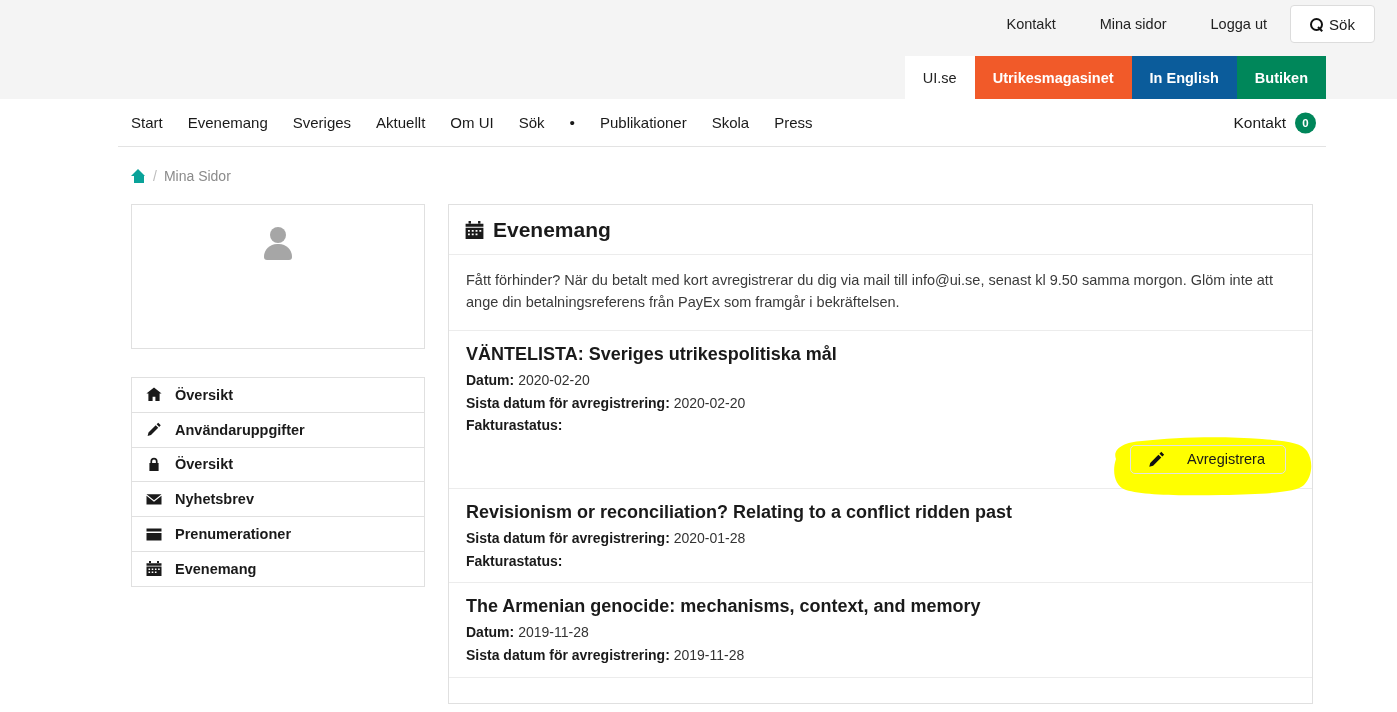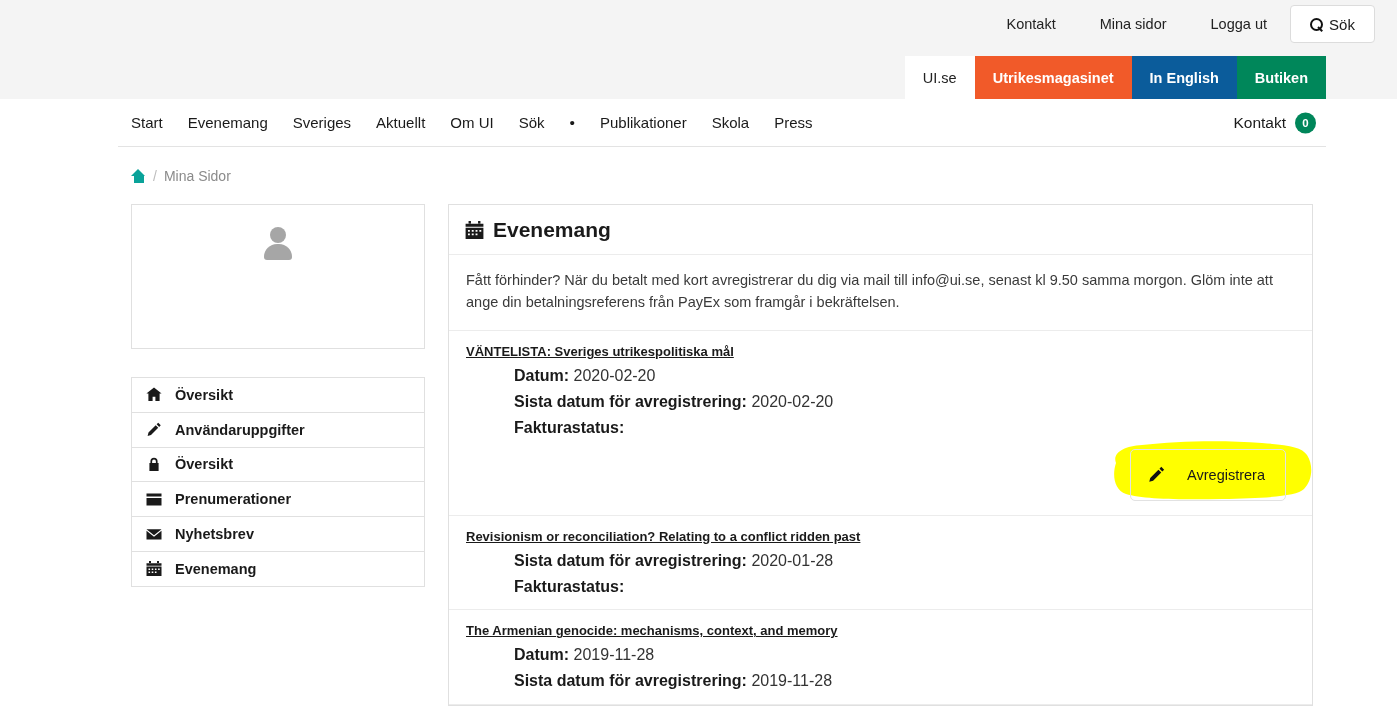--- a/index.html
+++ b/index.html
@@ -161,30 +161,30 @@
   }
   .notice {
     padding: 14px 17px 16px 17px; font-size: 14.5px; color: #3a3a3a;
     line-height: 1.55; border-bottom: 1px solid #ececec;
   }
   .event-row {
     padding: 13px 17px 10px 17px;
     border-bottom: 1px solid #ececec;
     position: relative;
   }
-  .event-title { font-size: 13px; font-weight: bold; color: #1a1a1a; margin-bottom: 4px; text-decoration: underline; }
-  .event-line { font-size: 16px; color: #1a1a1a; line-height: 1.62; margin-left: 48px; }
+  .event-title { font-size: 18px; font-weight: bold; color: #1a1a1a; margin-bottom: 4px; }
+  .event-line { font-size: 14px; color: #1a1a1a; line-height: 1.62; }
   .event-line b { font-weight: bold; }
   .event-line .val { font-weight: normal; color: #333333; }
   .row-actions { display: flex; justify-content: flex-end; padding: 8px 9px 4px 0; }
   .unreg-btn {
     position: relative;
     display: flex; align-items: center;
     border: 1px solid #e2e2e2; border-radius: 5px;
-    height: 52px; background: transparent; cursor: pointer;
+    height: 29px; background: transparent; cursor: pointer;
   }
   .unreg-ico { width: 50px; display: flex; align-items: center; justify-content: center; }
   .unreg-label { font-size: 14.5px; color: #1a1a1a; padding: 0 20px 0 6px; }
 
   
   .highlight-wrap { position: relative; }
   .hl-svg { position: absolute; left: -28px; top: -14px; pointer-events: none; }
 </style>
 </head>
 <body>
@@ -278,34 +278,34 @@
             <span class="side-ico">
               <svg width="16" height="15" viewBox="0 0 16 16" fill="currentColor">
                   <path d="M4.2 6.5V4.6a3.8 3.8 0 017.6 0v1.9h1.1V15H3.1V6.5zm1.8 0h4V4.6a2 2 0 10-4 0z"></path>
                 </svg>
             </span>
             <span>Översikt</span>
           </div>
 
           <div class="side-item">
             <span class="side-ico">
+              <svg width="16" height="15" viewBox="0 0 16 12" fill="currentColor">
+                  <path d="M0.5 0.8h15L8 6.8zM0.5 2.3L8 8.3l7.5-6V11h-15z"></path>
+                </svg>
+            </span>
+            <span>Nyhetsbrev</span>
+          </div>
+
+          <div class="side-item">
+            <span class="side-ico">
               <svg width="16" height="15" viewBox="0 0 16 14" fill="currentColor">
                   <path d="M0.5 1h15v3h-15zM0.5 5.5h15V13h-15zm1.5 5h4v1.5h-4z"></path>
                 </svg>
             </span>
             <span>Prenumerationer</span>
-          </div>
-
-          <div class="side-item">
-            <span class="side-ico">
-              <svg width="16" height="15" viewBox="0 0 16 12" fill="currentColor">
-                  <path d="M0.5 0.8h15L8 6.8zM0.5 2.3L8 8.3l7.5-6V11h-15z"></path>
-                </svg>
-            </span>
-            <span>Nyhetsbrev</span>
           </div>
 
           <div class="side-item">
             <span class="side-ico">
               <svg width="16" height="15" viewBox="0 0 16 15" fill="currentColor">
                   <path d="M3 0h2v2H3zm8 0h2v2h-2zM0.5 2.2h15v2.6h-15zM0.5 5.6h15V15h-15zm2 1.8v1.6h1.6V7.4zm3.2 0v1.6h1.6V7.4zm3.2 0v1.6h1.6V7.4zm3.2 0v1.6h1.6V7.4zM2.5 10.4V12h1.6v-1.6zm3.2 0V12h1.6v-1.6zm3.2 0V12h1.6v-1.6z"></path>
                 </svg>
             </span>
             <span>Evenemang</span>
           </div>

